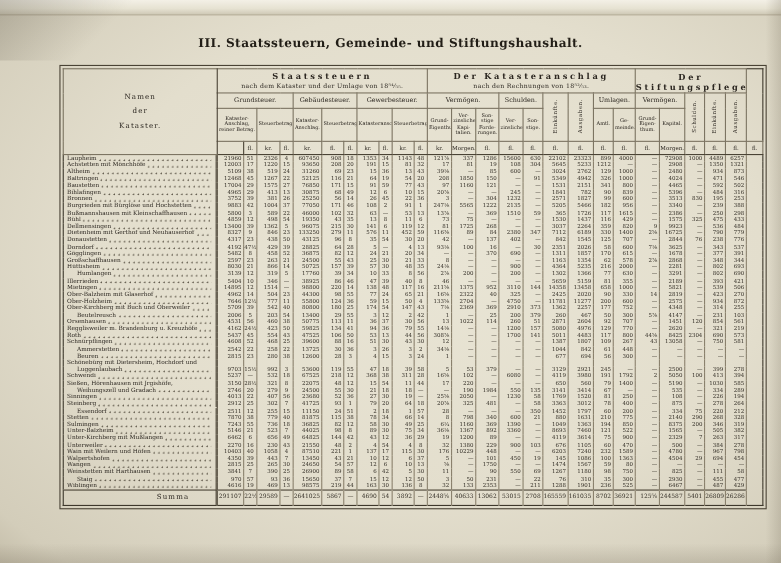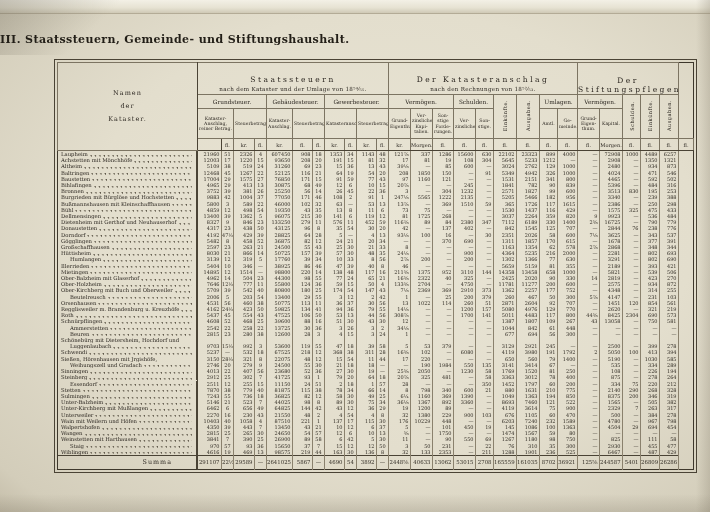--- a/index.html
+++ b/index.html
@@ -25,21 +25,21 @@
   .right-shade{
     position:absolute;top:0;right:0;width:14px;bottom:0;
     background:linear-gradient(270deg, rgba(120,112,94,.25), rgba(120,112,94,0));
   }
   .bottom-shade{
     position:absolute;left:0;right:0;bottom:0;height:18px;
     background:linear-gradient(0deg, rgba(110,102,85,.22), rgba(110,102,85,0));
   }
   .page-title{
     position:absolute;top:33px;left:0;width:100%;
-    text-align:left;font-weight:bold;font-size:11px;letter-spacing:.4px;
+    text-align:center;font-weight:bold;font-size:11px;letter-spacing:.4px;
     color:#221e17;
   }
   .tablewrap{
     position:absolute;left:57px;top:62px;width:640px;
   }
   table{
     border-collapse:collapse;table-layout:fixed;width:637px;
     background:transparent;
   }
   th,td{
@@ -52,21 +52,21 @@
   thead th{
     border:1px solid #7c7462;
     text-align:center;vertical-align:middle;
     color:#2b2620;white-space:normal;
   }
   thead th.namehead{
     font-size:6.5px;line-height:9px;letter-spacing:1px;
     border-right:1.2px solid #4a4335;
   }
   thead th.namehead .mid{margin:4px 0;}
-  .grouphead .gtitle{font-size:7.5px;font-weight:normal;letter-spacing:2.5px;margin-top:12px;}
+  .grouphead .gtitle{font-size:7.5px;font-weight:bold;letter-spacing:2.5px;margin-top:2px;}
   .grouphead .gsub{font-size:5.6px;letter-spacing:.3px;margin-top:2px;margin-bottom:2px;}
   tr[data-name="header-subgroup-row"] th{font-size:5.8px;height:13px;}
   tr[data-name="header-leaf-row"] th{font-size:4.6px;line-height:5.2px;height:27px;padding:1px;}
   th.vert span{
     writing-mode:vertical-rl;transform:rotate(180deg);
     font-size:5px;letter-spacing:.5px;display:inline-block;max-height:38px;
   }
   tr[data-name="unit-row"] td{
     font-size:5px;height:11px;text-align:center;
     border:1px solid #7c7462;border-bottom:1.4px solid #4a4335;

